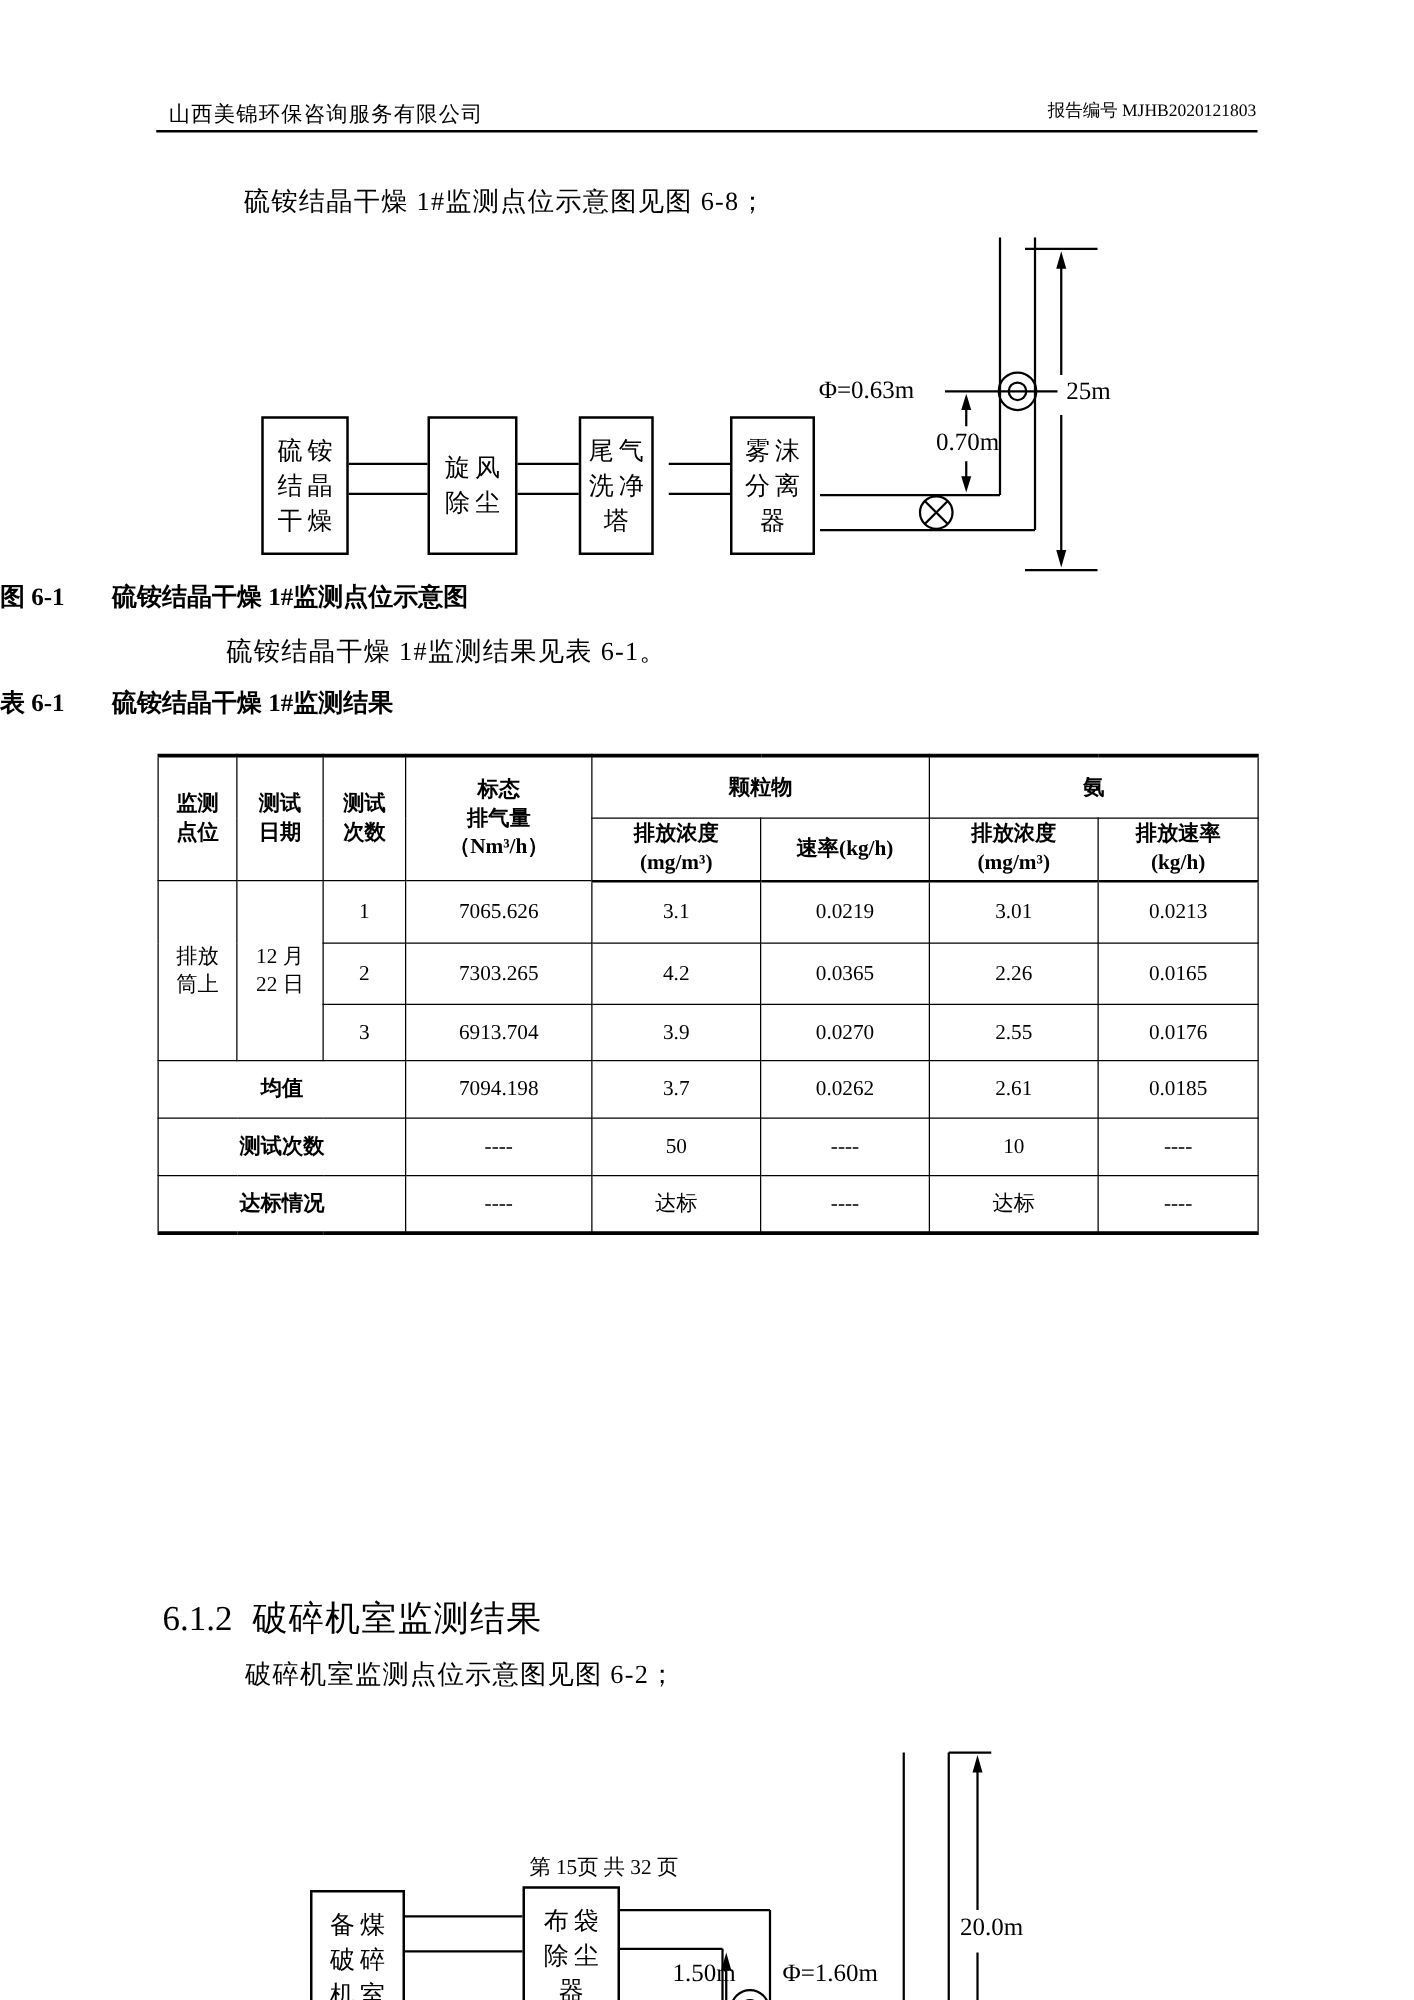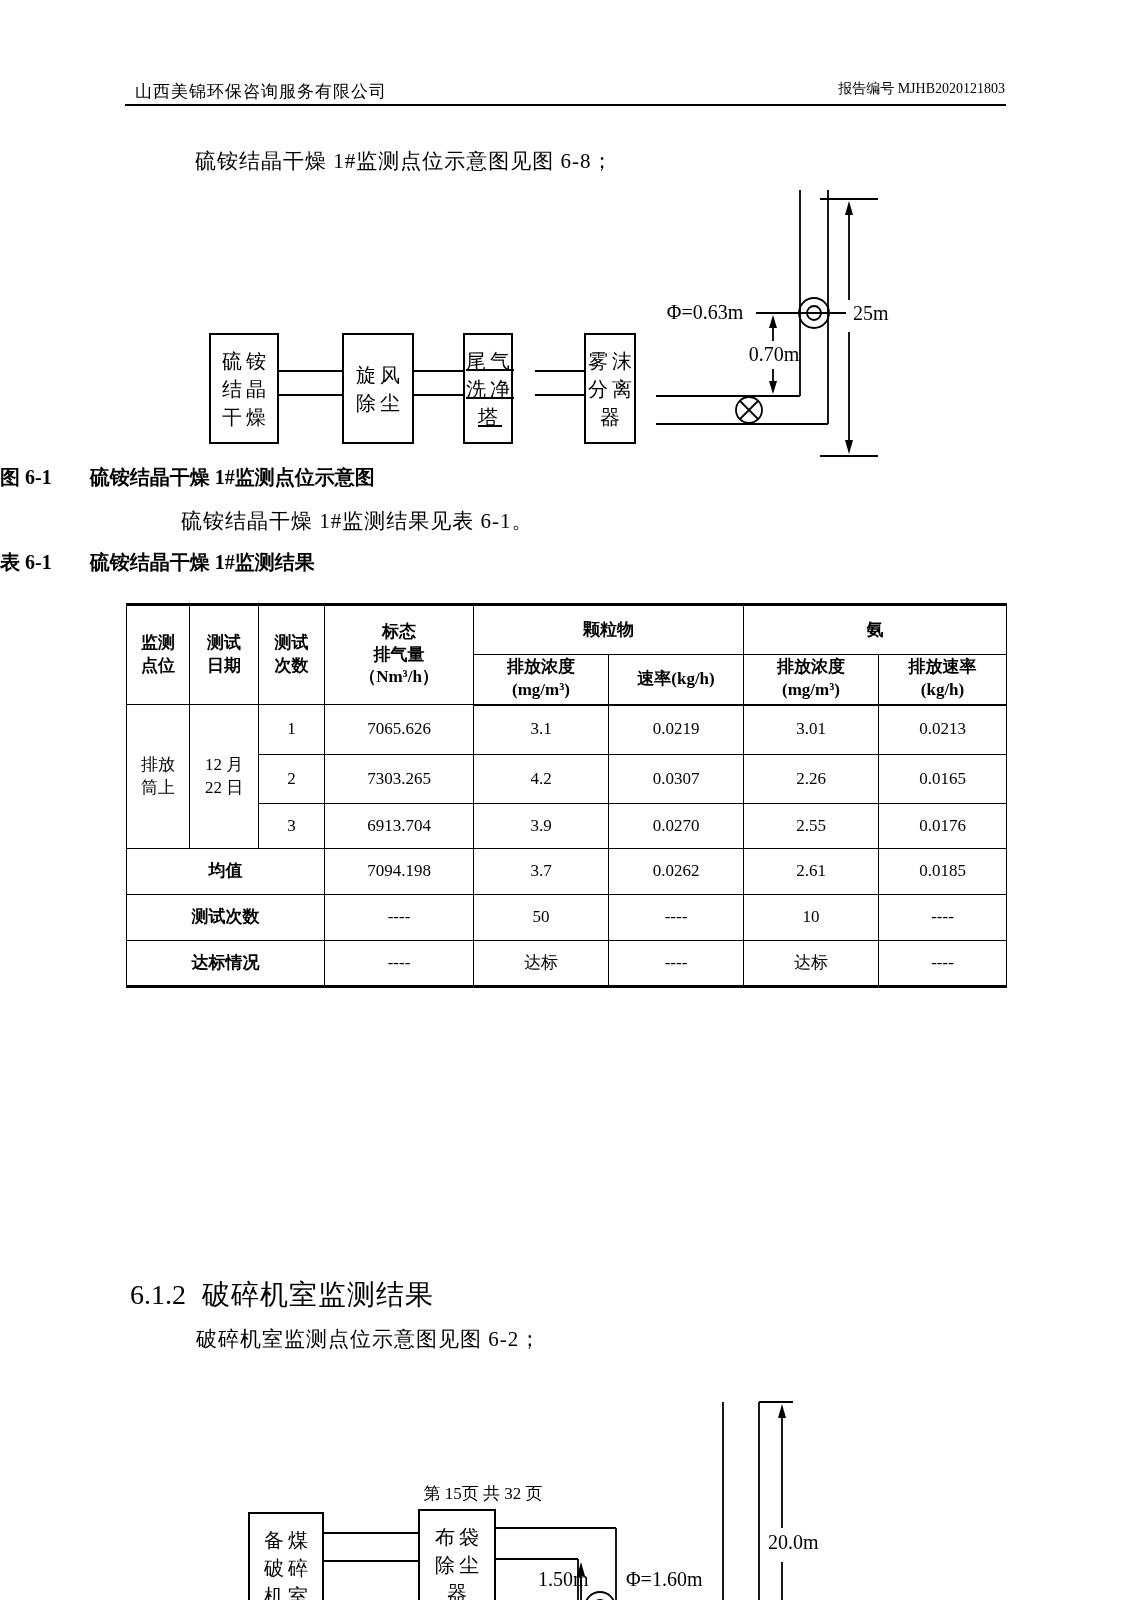--- a/index.html
+++ b/index.html
@@ -127,32 +127,32 @@
 
 <div class="fbox" style="left:209px;top:333px;width:70px;height:111px;">
   <span>硫铵</span>
   <span>结晶</span>
   <span>干燥</span>
 </div>
 <div class="fbox" style="left:342px;top:333px;width:72px;height:111px;">
   <span>旋风</span>
   <span>除尘</span>
 </div>
-<div class="fbox" style="left:463px;top:333px;width:50px;height:111px;text-decoration:underline;">
+<div class="fbox" style="left:463px;top:333px;width:60px;height:111px;">
   <span>尾气</span>
   <span>洗净</span>
   <span>塔</span>
 </div>
-<div class="fbox" style="left:584px;top:333px;width:52px;height:111px;">
+<div class="fbox" style="left:584px;top:333px;width:68px;height:111px;">
   <span>雾沫</span>
   <span>分离</span>
   <span>器</span>
 </div>
 
-<div class="dim" style="left:655px;top:301px;width:100px;text-align:center;">Φ=0.63m</div>
+<div class="dim" style="left:655px;top:301px;width:100px;text-align:left;">Φ=0.63m</div>
 <div class="dim" style="left:745px;top:343px;width:58px;text-align:center;">0.70m</div>
 <div class="dim" style="left:853px;top:302px;">25m</div>
 
 <div class="abs caption cap-fig1">
   <span class="cap-label">图 6-1</span><span>硫铵结晶干燥 1#监测点位示意图</span>
 </div>
 
 <div class="abs para p-tab1">硫铵结晶干燥 1#监测结果见表 6-1。</div>
 
 <div class="abs caption cap-tab1">
@@ -217,21 +217,21 @@
     <td>7065.626</td>
     <td>3.1</td>
     <td>0.0219</td>
     <td>3.01</td>
     <td>0.0213</td>
   </tr>
   <tr style="height:49px;">
     <td>2</td>
     <td>7303.265</td>
     <td>4.2</td>
-    <td>0.0307</td>
+    <td>0.0365</td>
     <td>2.26</td>
     <td>0.0165</td>
   </tr>
   <tr style="height:45px;">
     <td>3</td>
     <td>6913.704</td>
     <td>3.9</td>
     <td>0.0270</td>
     <td>2.55</td>
     <td>0.0176</td>

